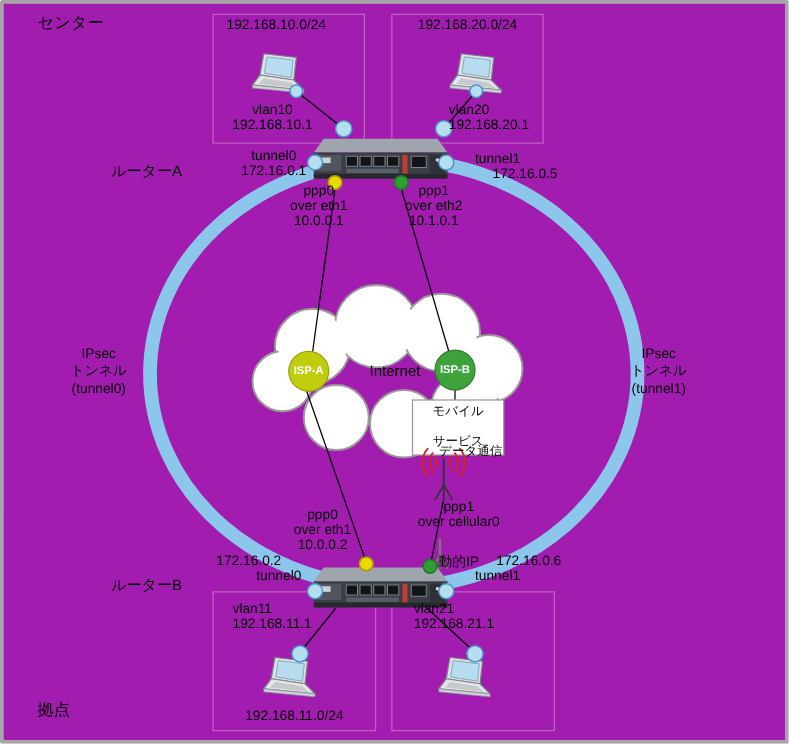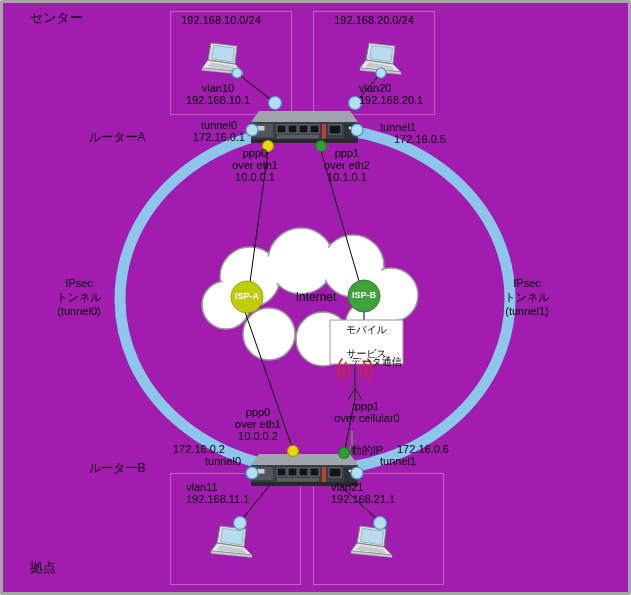--- a/index.html
+++ b/index.html
@@ -193,14 +193,15 @@
   <div class="lbl" style="left:170px; top:440px;">172.16.0.2</div>
   <div class="lbl" style="left:202px; top:452px;">tunnel0</div>
   <div class="lbl" style="left:394px; top:440px;">172.16.0.6</div>
   <div class="lbl" style="left:377px; top:452px;">tunnel1</div>
   <div class="lbl med" style="left:86px; top:459px;">ルーターB</div>
 
   <div class="lbl" style="left:183px; top:478px;">vlan11</div>
   <div class="lbl" style="left:183px; top:490px;">192.168.11.1</div>
   <div class="lbl" style="left:328px; top:478px;">vlan21</div>
   <div class="lbl" style="left:328px; top:490px;">192.168.21.1</div>
+  <div class="lbl ctr" style="left:167px; top:564px; width:131px;">192.168.11.0/24</div>
 
 </div>
 
 </body></html>

